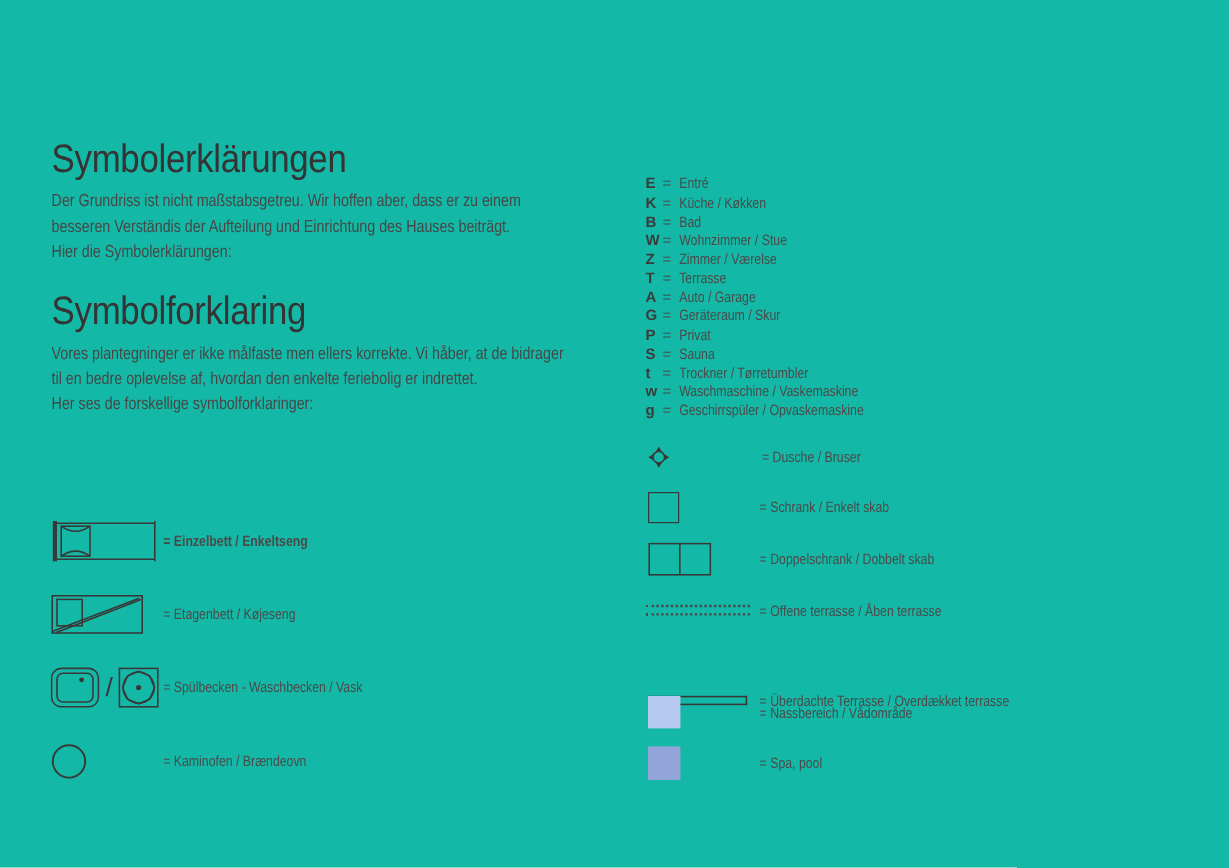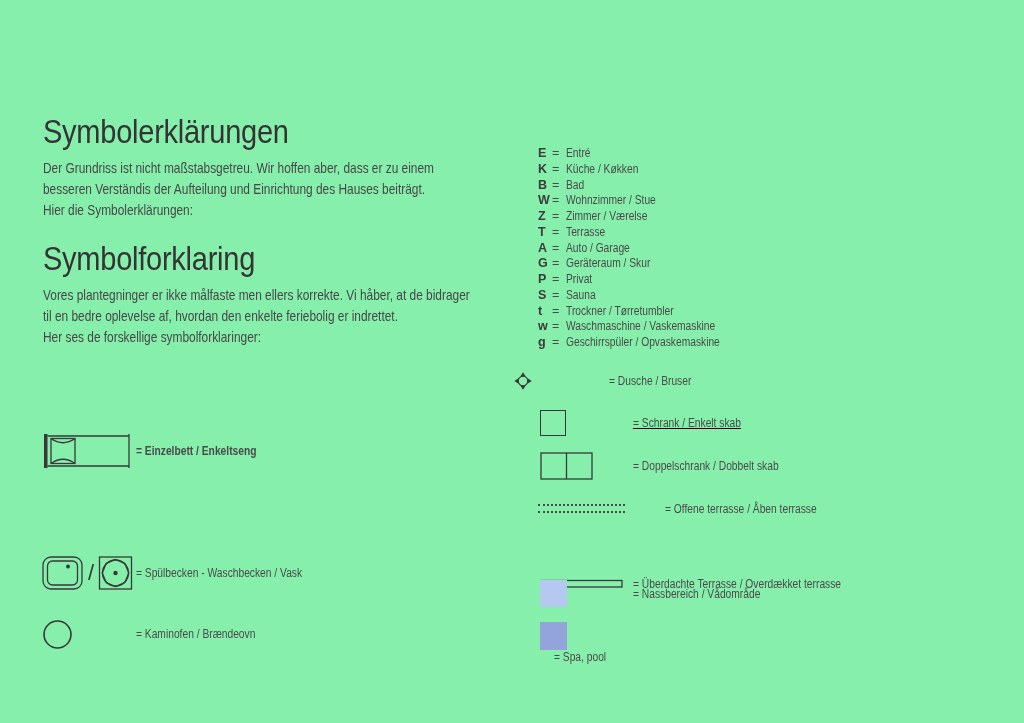--- a/index.html
+++ b/index.html
@@ -1,17 +1,17 @@
 <!DOCTYPE html>
 <html><head>
 <meta charset="utf-8">
 <style>
   html,body{margin:0;padding:0;background:#e8e8e8;}
   .page{
-    position:relative;width:1024px;height:723px;background:#86efac;
+    position:relative;width:1024px;height:723px;background:#14b8a6;
     font-family:"Liberation Sans",sans-serif;overflow:hidden;margin:0 auto;
   }
   .title{
     position:absolute;left:43px;font-size:33px;font-weight:400;color:#343434;
     letter-spacing:-0.3px;transform:scaleX(0.88);transform-origin:left top;white-space:nowrap;
   }
   .para{
     position:absolute;left:43px;font-size:14.5px;line-height:21px;color:#474747;
     white-space:pre-line;transform:scaleX(0.82);transform-origin:left top;
   }
@@ -59,20 +59,30 @@
       <svg width="92" height="34" viewBox="0 0 92 34">
         <rect class="fill" x="2" y="0" width="3.5" height="34"></rect>
         <path class="stroke" d="M5.5,2 H87 M5.5,32 H87 M87,0 V34"></path>
         <rect class="stroke" x="9" y="4.5" width="24" height="25"></rect>
         <path class="stroke" d="M9,4.5 Q21,13 33,4.5 M9,29.5 Q21,21 33,29.5"></path>
       </svg>
     </span>
     <span class="sym-label">= Einzelbett / Enkeltseng</span>
   </div>
 
+  <div class="sym-row" style="left:42px;top:495px;height:34px;">
+    <span class="icon-box">
+      <svg width="78" height="34" viewBox="0 0 78 34">
+        <rect class="stroke" x="1.5" y="1.5" width="75" height="31"></rect>
+        <rect class="stroke" x="5.5" y="4.5" width="21" height="22"></rect>
+        <path class="stroke" d="M2,31 L74,3.5 M5,32 L75.5,4.5"></path>
+      </svg>
+    </span>
+    <span class="sym-label">= Etagenbett / Køjeseng</span>
+  </div>
 
   <div class="sym-row" style="left:42px;top:554px;height:38px;">
     <span class="icon-box">
       <svg width="42" height="36" viewBox="0 0 42 36">
         <rect class="stroke" x="1" y="2" width="39" height="32" rx="8"></rect>
         <rect class="stroke" x="5.5" y="6" width="30" height="24" rx="5"></rect>
         <circle class="fill" cx="26" cy="11.5" r="2"></circle>
       </svg>
       <span class="slash">/</span>
       <svg width="36" height="36" viewBox="0 0 36 36">
@@ -155,51 +165,51 @@
       <span class="legend-eq">=</span>
       <span class="legend-label">Waschmaschine / Vaskemaskine</span>
     </div>
     <div class="legend-row">
       <span class="legend-letter">g</span>
       <span class="legend-eq">=</span>
       <span class="legend-label">Geschirrspüler / Opvaskemaskine</span>
     </div>
   </div>
 
-  <div class="sym-row" style="left:514px;top:371px;height:19px;">
+  <div class="sym-row" style="left:540px;top:371px;height:19px;">
     <span class="icon-box r">
       <svg width="18" height="18" viewBox="0 0 18 18">
         <circle cx="9" cy="9" r="4.8" fill="none" stroke="#383838" stroke-width="1.2"></circle>
         <path class="fill" d="M9,0.3 L11.7,4.5 L6.3,4.5 Z"></path>
         <path class="fill" d="M9,17.7 L11.7,13.5 L6.3,13.5 Z"></path>
         <path class="fill" d="M0.3,9 L4.5,6.3 L4.5,11.7 Z"></path>
         <path class="fill" d="M17.7,9 L13.5,6.3 L13.5,11.7 Z"></path>
       </svg>
     </span>
     <span class="sym-label">= Dusche / Bruser</span>
   </div>
 
-  <div class="sym-row" style="left:538px;top:409px;height:27px;text-decoration:underline;">
+  <div class="sym-row" style="left:538px;top:409px;height:27px;">
     <span class="icon-box r">
       <span class="square-icon" style="width:26px;height:26px;margin-left:2px;"></span>
     </span>
     <span class="sym-label">= Schrank / Enkelt skab</span>
   </div>
 
   <div class="sym-row" style="left:538px;top:452px;height:28px;">
     <span class="icon-box r">
       <svg width="53" height="28" viewBox="0 0 53 28" style="margin-left:2px;">
         <rect class="stroke" x="1" y="1" width="51" height="26"></rect>
         <line class="stroke" x1="26.5" y1="1" x2="26.5" y2="27"></line>
       </svg>
     </span>
     <span class="sym-label">= Doppelschrank / Dobbelt skab</span>
   </div>
 
-  <div class="sym-row" style="left:538px;top:502px;height:13px;gap:32px;">
+  <div class="sym-row" style="left:538px;top:502px;height:13px;">
     <span class="icon-box r">
       <span class="dotted-line"></span>
     </span>
     <span class="sym-label">= Offene terrasse / Åben terrasse</span>
   </div>
 
   <div class="sym-row" style="left:538px;top:546px;height:11px;margin-top:32px;">
     <span class="icon-box r">
       <svg width="84" height="10" viewBox="0 0 84 10" style="margin-left:2px;">
         <rect class="stroke" x="1" y="1.5" width="81" height="6.5"></rect>
@@ -208,20 +218,20 @@
     <span class="sym-label">= Überdachte Terrasse / Overdækket terrasse</span>
   </div>
 
   <div class="sym-row" style="left:538px;top:580px;height:27px;text-align:right;">
     <span class="icon-box r">
       <span class="color-square" style="margin-left: 2px; background-color: rgb(181, 201, 240);"></span>
     </span>
     <span class="sym-label">= Nassbereich / Vådområde</span>
   </div>
 
-  <div class="sym-row" style="left:538px;top:622px;height:28px;flex-direction:column;">
+  <div class="sym-row" style="left:538px;top:622px;height:28px;">
     <span class="icon-box r">
       <span class="color-square" style="margin-left: 2px; height: 28px; background-color: rgb(147, 164, 218);"></span>
     </span>
     <span class="sym-label">= Spa, pool</span>
   </div>
 
 </div>
 
 </body></html>

